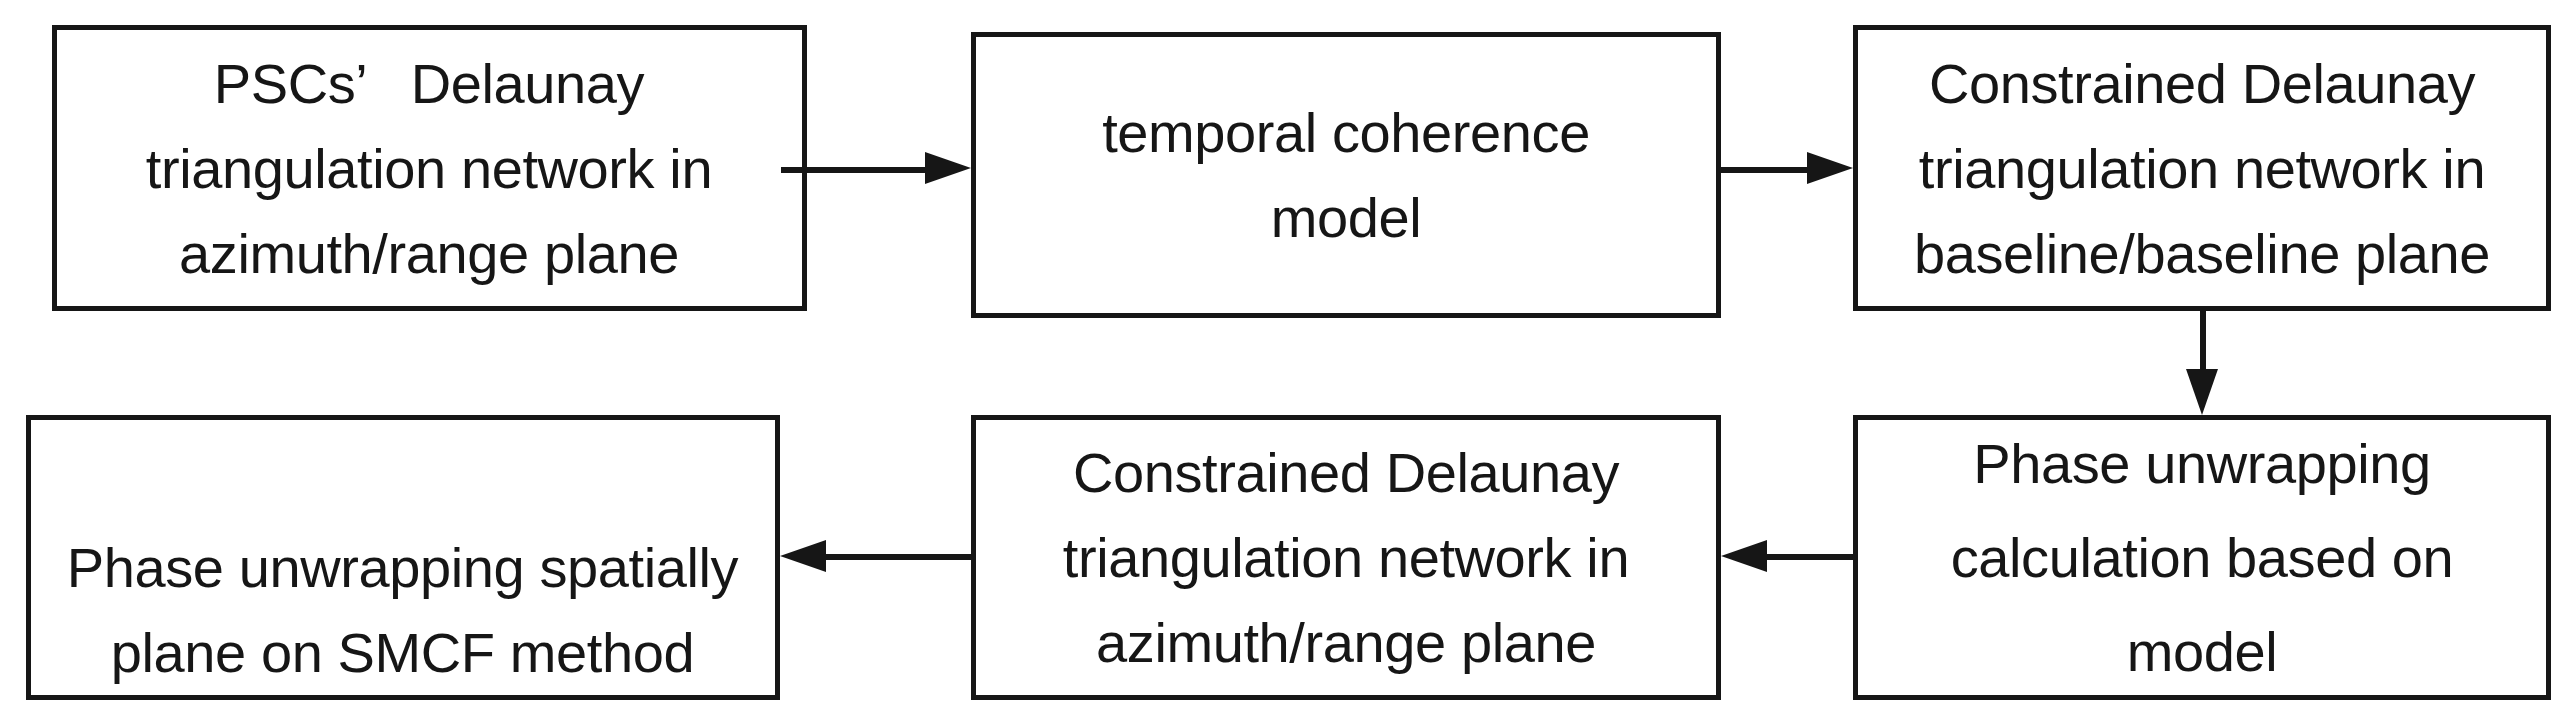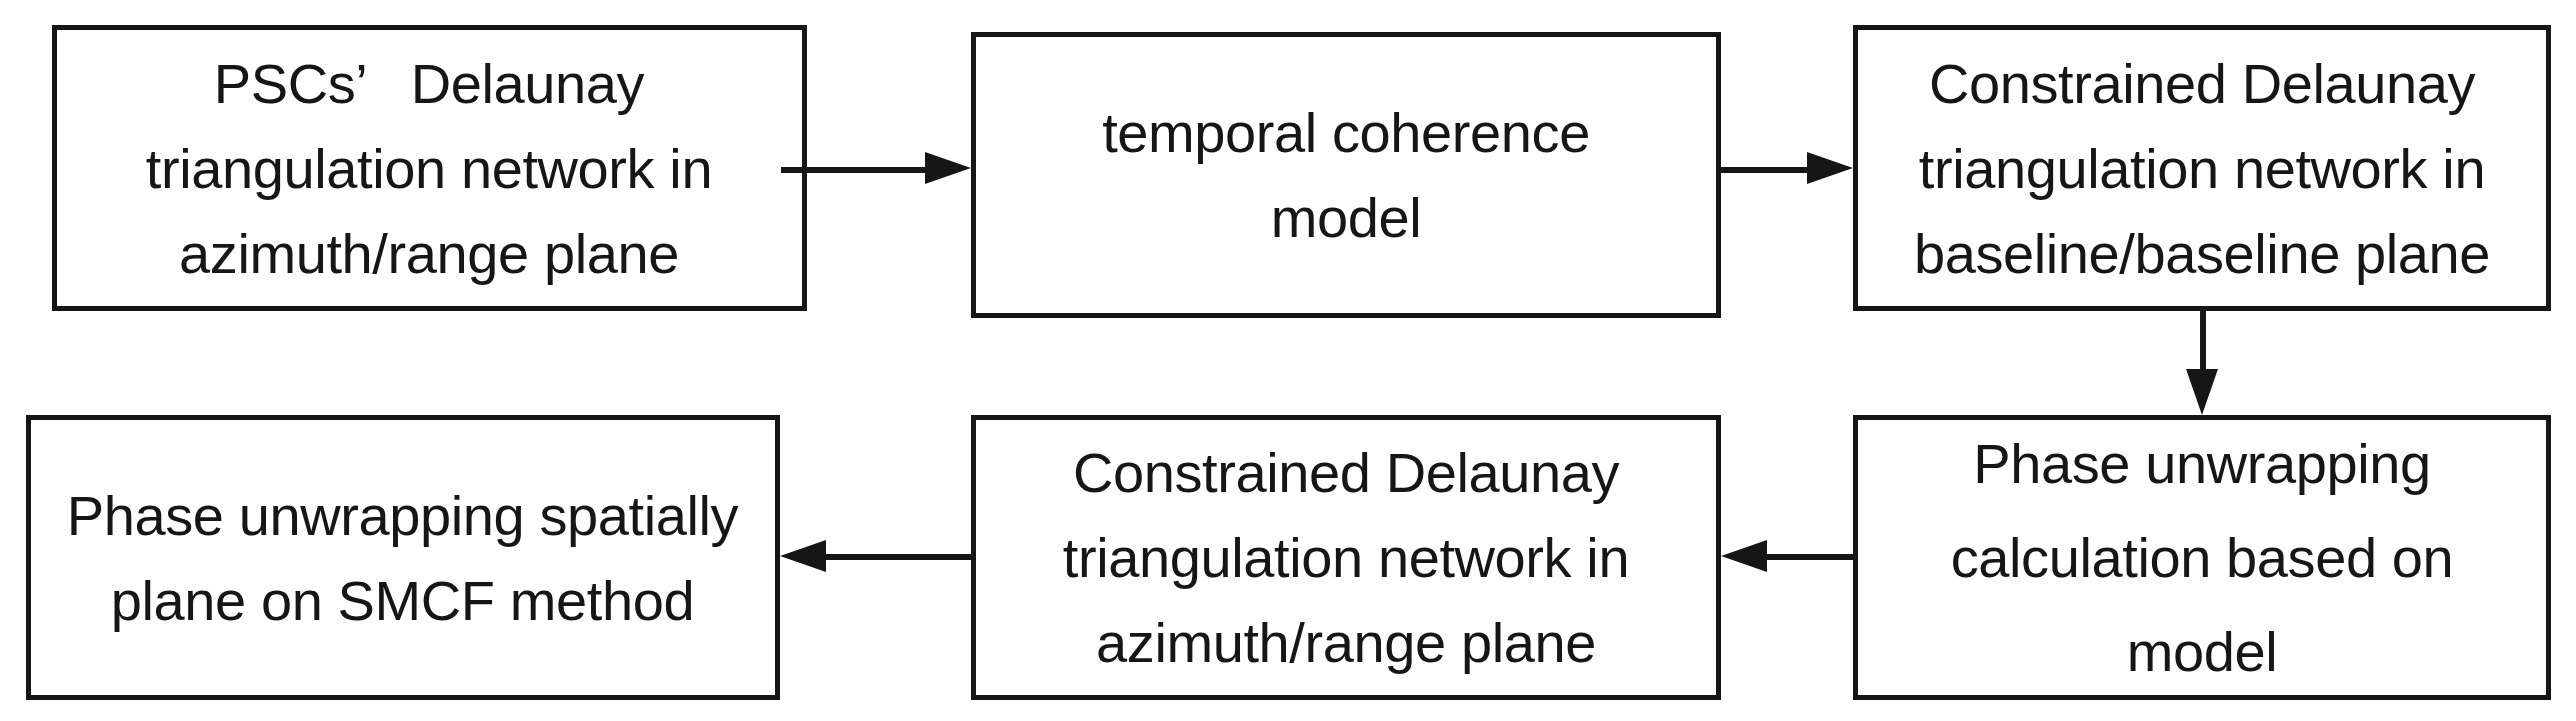--- a/index.html
+++ b/index.html
@@ -56,21 +56,21 @@
     border-left: 16.7px solid transparent;
     border-right: 16.7px solid transparent;
     border-top: 46px solid #161616;
   }
   
   #box1 { left: 25.5px;   top: 25px;  width: 755px; height: 286px; margin-left: 26px; }
   #box2 { left: 971px; top: 25px;  width: 750px; height: 286px; margin-top: 7px; }
   #box3 { left: 1853px; top: 25px;  width: 698px; height: 286px; }
   #box4 { left: 1853px; top: 415px; width: 698px; height: 285px; gap: 9px; }
   #box5 { left: 971px; top: 415px; width: 750px; height: 285px; }
-  #box6 { left: 25.5px;   top: 415px; width: 754px; height: 285px; }
+  #box6 { left: 25.5px;   top: 415px; width: 754px; height: 285px; justify-content: flex-end; }
   
   #a1-shaft { left: 781px;  top: 167px; width: 150px; height: 6.2px; }
   #a1-head  { left: 925px; top: 152px; }
   #a2-shaft { left: 1721px; top: 167px; width: 92px; height: 6.2px; }
   #a2-head  { left: 1807px; top: 152px; }
   #a3-shaft { left: 2200px; top: 311px; width: 6.2px;   height: 62px; }
   #a3-head  { left: 2186px; top: 369px; }
   #a4-shaft { left: 1763px; top: 554px; width: 90px; height: 6.2px; }
   #a4-head  { left: 1721px; top: 540px; }
   #a5-shaft { left: 822px;  top: 554px; width: 149px; height: 6.2px; }

